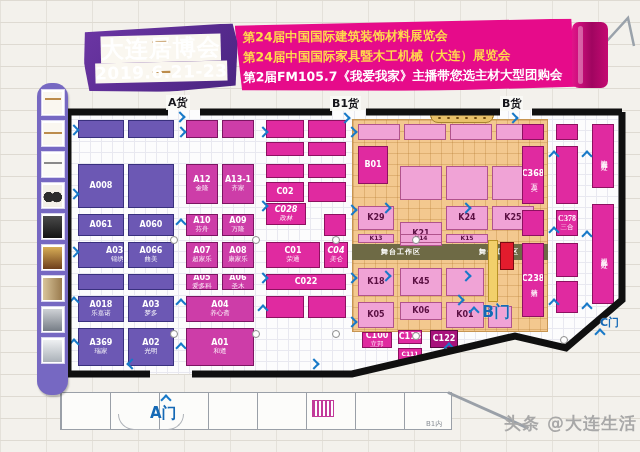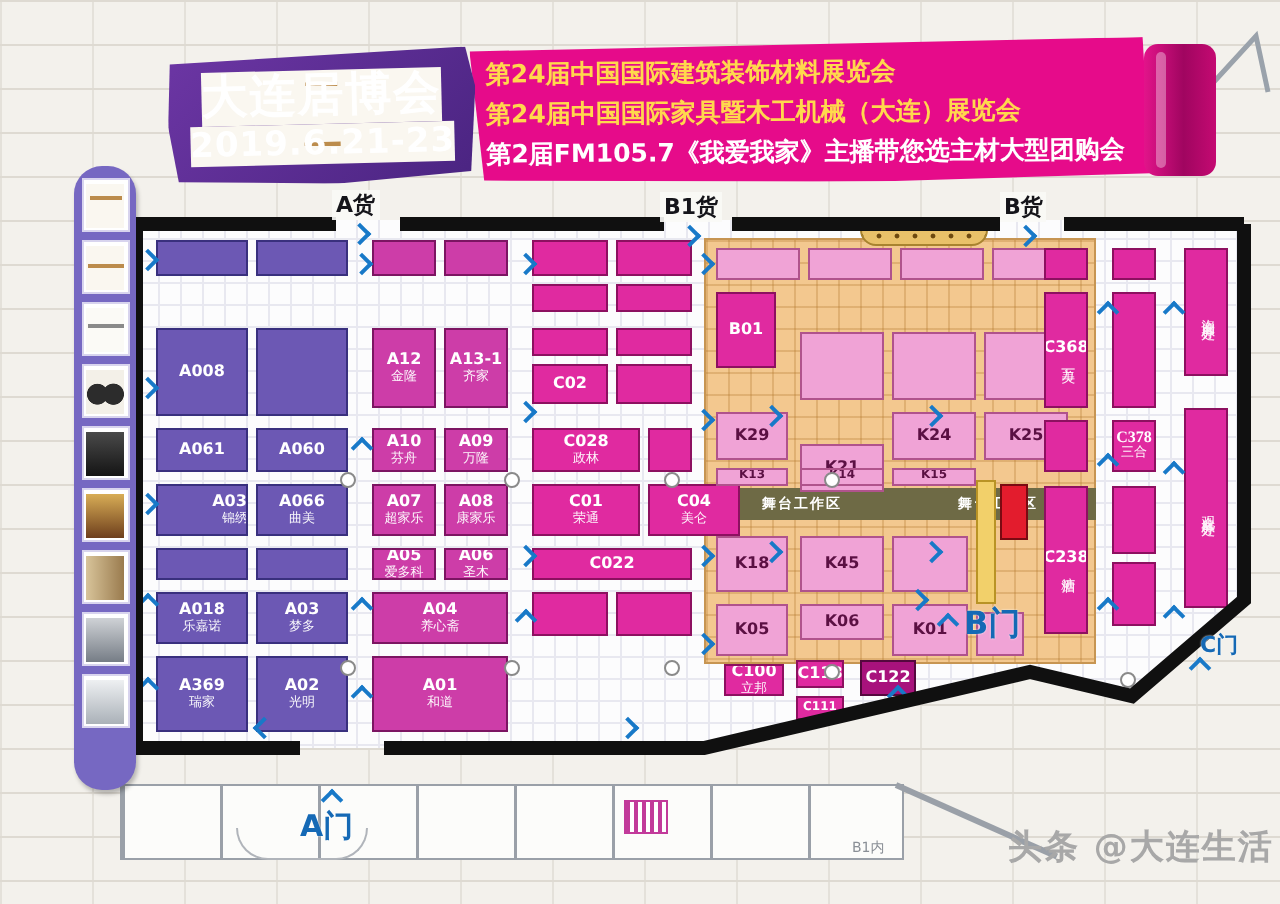--- a/index.html
+++ b/index.html
@@ -248,30 +248,30 @@
     <div class="booth mg" style="left: 266px; top: 120px; width: 38px; height: 18px;"></div>
     <div class="booth mg" style="left: 308px; top: 120px; width: 38px; height: 18px;"></div>
     <div class="booth mg" style="left: 266px; top: 142px; width: 38px; height: 14px;"></div>
     <div class="booth mg" style="left: 308px; top: 142px; width: 38px; height: 14px;"></div>
     <div class="booth mg" style="left: 266px; top: 164px; width: 38px; height: 14px;"></div>
     <div class="booth mg" style="left: 308px; top: 164px; width: 38px; height: 14px;"></div>
     <div class="booth mg" style="left: 266px; top: 182px; width: 38px; height: 20px;">
       <span class="b-code">C02</span>
     </div>
     <div class="booth mg" style="left: 308px; top: 182px; width: 38px; height: 20px;"></div>
-    <div class="booth mg" style="left: 266px; top: 214px; width: 54px; height: 22px;">
+    <div class="booth mg" style="left: 266px; top: 203px; width: 40px; height: 22px; font-style: italic;">
       <span class="b-code">C028</span>
       <span class="b-name">政林</span>
     </div>
     <div class="booth mg" style="left: 324px; top: 214px; width: 22px; height: 22px;"></div>
     <div class="booth mg" style="left: 266px; top: 242px; width: 54px; height: 26px;">
       <span class="b-code">C01</span>
       <span class="b-name">荣通</span>
     </div>
-    <div class="booth mg" style="left: 324px; top: 242px; width: 46px; height: 26px;">
+    <div class="booth mg" style="left: 324px; top: 242px; width: 24px; height: 26px; font-style: italic;">
       <span class="b-code">C04</span>
       <span class="b-name">美仑</span>
     </div>
     <div class="booth mg" style="left: 266px; top: 274px; width: 80px; height: 16px;">
       <span class="b-code">C022</span>
     </div>
     <div class="booth mg" style="left: 266px; top: 296px; width: 38px; height: 22px;"></div>
     <div class="booth mg" style="left: 308px; top: 296px; width: 38px; height: 22px;"></div>
     <div class="booth mg" style="left: 362px; top: 332px; width: 30px; height: 16px;">
       <span class="b-code">C100</span>

